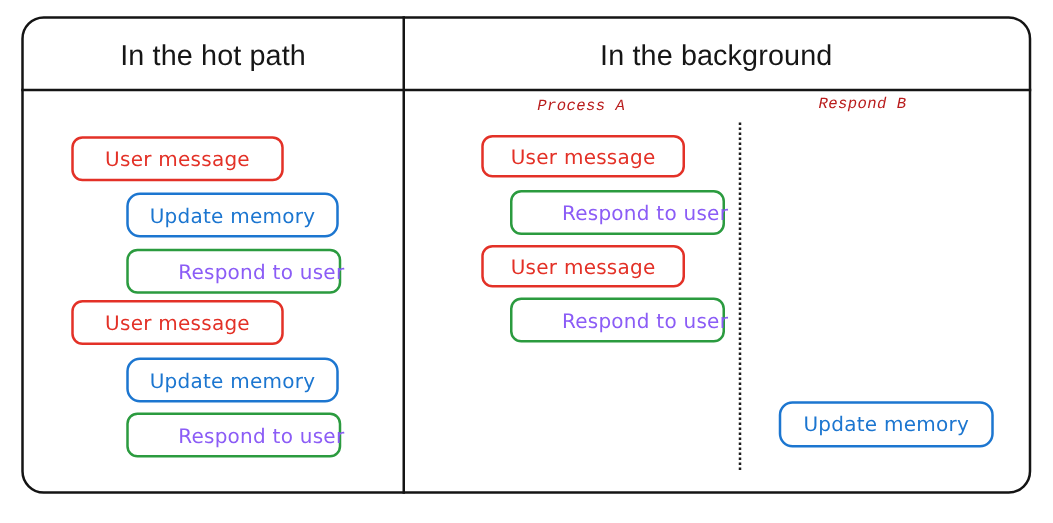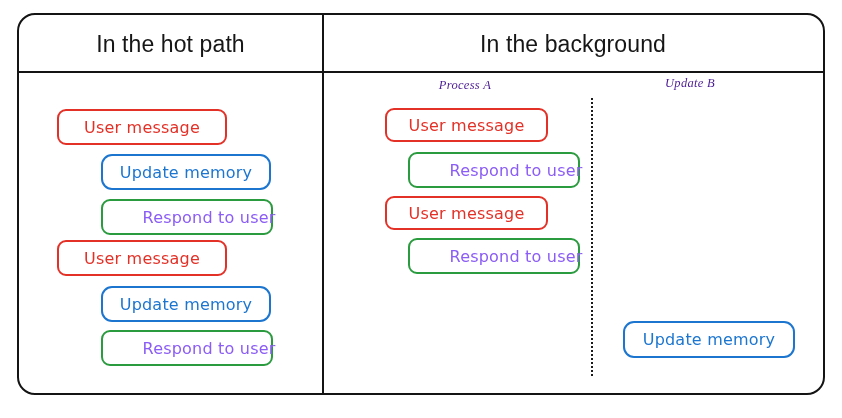--- a/index.html
+++ b/index.html
@@ -67,25 +67,25 @@
     color: #161616;
     letter-spacing: 0.1px;
     white-space: nowrap;
   }
   #hdr-left  { left: 19px;  width: 303px; }
   #hdr-right { left: 323px; width: 500px; }
 
   
   .proc-label {
     position: absolute;
-    font-family: Liberation Serif, serif;
+    font-family: Liberation Mono, monospace;
     font-size: 12.5px;
     font-style: italic;
     font-weight: 400;
-    color: #4c1d95;
+    color: #b91c1c;
     white-space: nowrap;
     text-align: center;
     letter-spacing: 0.3px;
   }
   #proc-a { left: 405px; top: 78px; width: 120px; }
   #proc-b { left: 630px; top: 76px; width: 120px; }
 
   
   .process-split {
     position: absolute;
@@ -158,21 +158,21 @@
   <div class="col-header" id="hdr-right">In the background</div>
 
   <div class="pill red" id="l-user-1">User message</div>
   <div class="pill blue" id="l-update-1">Update memory</div>
   <div class="pill green" id="l-respond-1">Respond to user</div>
   <div class="pill red" id="l-user-2">User message</div>
   <div class="pill blue" id="l-update-2">Update memory</div>
   <div class="pill green" id="l-respond-2">Respond to user</div>
 
   <div class="proc-label" id="proc-a">Process A</div>
-  <div class="proc-label" id="proc-b">Update B</div>
+  <div class="proc-label" id="proc-b">Respond B</div>
 
   <div class="process-split"></div>
 
   <div class="pill red" id="r-user-1">User message</div>
   <div class="pill green" id="r-respond-1">Respond to user</div>
   <div class="pill red" id="r-user-2">User message</div>
   <div class="pill green" id="r-respond-2">Respond to user</div>
 
 
   <div class="pill blue" id="r-update-b">Update memory</div>

